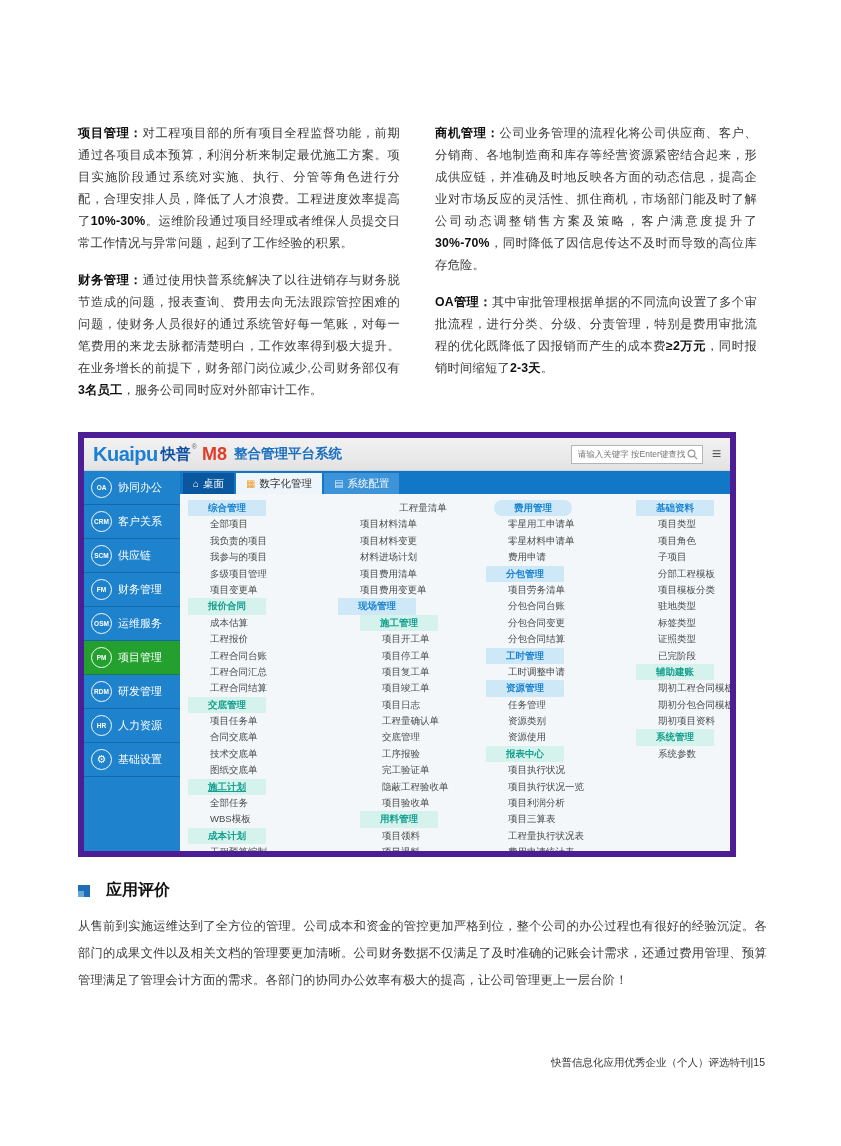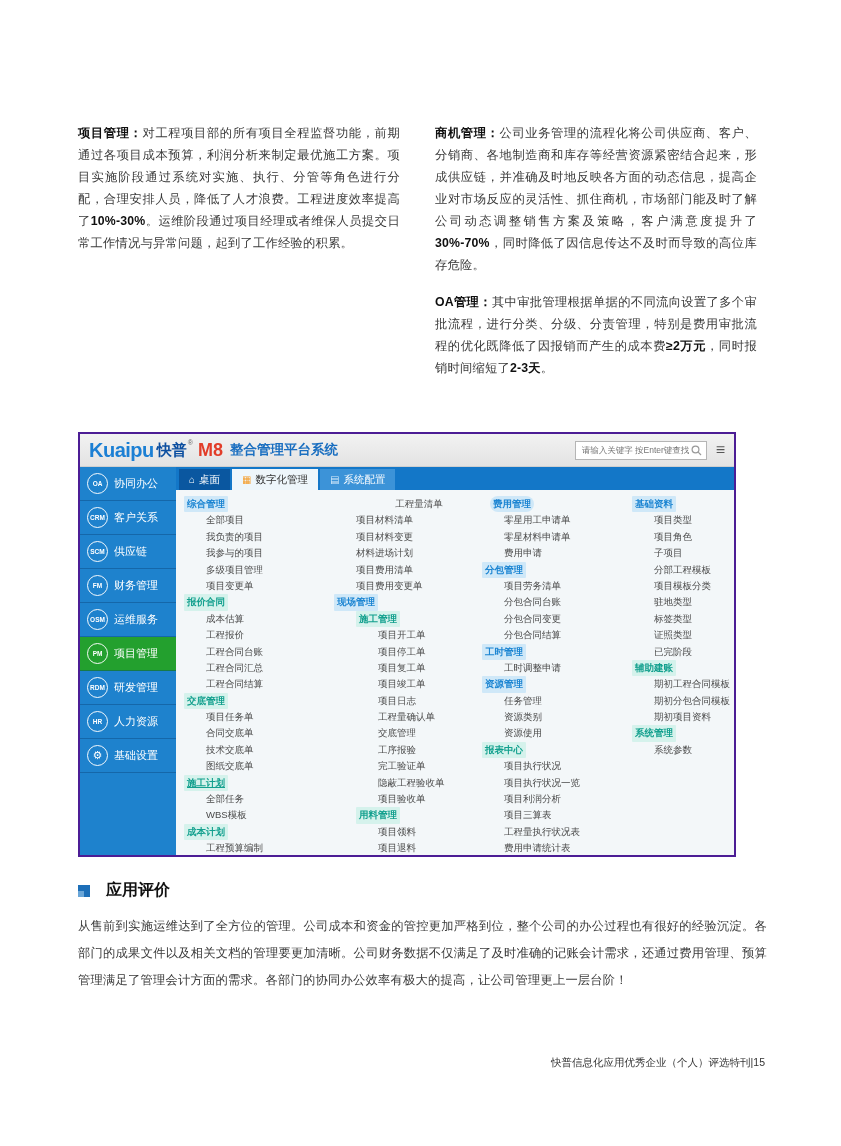--- a/index.html
+++ b/index.html
@@ -11,21 +11,21 @@
   }
   
   .articles { position:absolute; top:122px; left:78px; width:689px; display:flex; gap:35px; }
   .acol { width:322px; }
   .article { margin:0; text-align:justify; font-size:12.3px; line-height:22px; color:#3a3a3a; letter-spacing:.2px; }
   .article + .article { margin-top:15px; }
   .article b { color:#0f0f0f; }
   .lead { color:#0f0f0f; }
   
   .app { position:absolute; top:432px; left:78px; width:658px; height:425px;
-         border:2px solid #4c1d95; background:#fff; display:flex; flex-direction:column; }
+         border:6px solid #4c1d95; background:#fff; display:flex; flex-direction:column; }
   .app-header { flex:0 0 33px; background:linear-gradient(#f2f2f2,#e3e3e3); border-bottom:1px solid #cfcfcf;
                 display:flex; align-items:center; padding:0 9px; }
   .logo-brand { font-size:20px; font-weight:bold; color:#1b7fd4; letter-spacing:-.5px; }
   .logo-cn { font-size:15px; font-weight:bold; color:#0d4fa0; margin-left:3px; }
   .logo-reg { font-size:7px; color:#666; align-self:flex-start; margin:5px 2px 0 1px; }
   .logo-product { font-size:18px; font-weight:bold; color:#e23c28; margin-left:3px; }
   .logo-sub { font-size:13.5px; font-weight:bold; color:#1b6fc0; margin-left:7px; }
   .search { margin-left:auto; display:flex; align-items:center; background:#fff; border:1px solid #b5b5b5;
             height:19px; width:132px; padding:0 4px; }
   .search input { border:none; outline:none; flex:1; min-width:0; font-size:8.5px; color:#666; background:transparent;
@@ -49,41 +49,42 @@
          color:#fff; cursor:pointer; white-space:nowrap; }
   .tab.dark { background:#0a57a0; }
   .tab.normal { background:#3c93d8; }
   .tab.active { background:#eef6fb; color:#333; }
   .tab-icon { font-size:10px; line-height:1; }
   .content { flex:1; background:#f3f7f9; display:grid; grid-template-columns:150px 148px 150px 1fr;
              padding:6px 0 0 8px; align-content:start; overflow:hidden; }
   .menu-col { display:flex; flex-direction:column; }
   .mrow { height:16.4px; line-height:16.4px; font-size:9.5px; white-space:nowrap; }
   .mi { color:#4a4a4a; cursor:pointer; }
-  .mh { font-weight:bold; width:max-content; padding:0 3px; border-radius:1px; }
+  .mh { font-weight:bold; width:max-content; padding:0 20px; border-radius:1px; }
   .hb { color:#1c85d2; background:#cfe8f8; }
   .ht { color:#13a08e; background:#d5f2ec; }
   
   .review-head { position:absolute; top:880px; left:78px; display:flex; align-items:center; gap:16px; }
   .bullet { width:12px; height:12px; background:#1d6fb8; position:relative; }
   .bullet::after { content:""; position:absolute; left:-0px; bottom:-0px; width:6px; height:6px; background:#6aa6d8; }
   .review-title { font-size:16px; font-weight:bold; color:#111; }
   .review-body { position:absolute; top:913px; left:78px; width:689px; margin:0;
                  font-size:12.3px; line-height:27px; text-align:justify; color:#3a3a3a; letter-spacing:.2px; }
   
   .footer { position:absolute; top:1056px; right:76px; font-size:10.5px; color:#333; }
 </style>
 </head>
 <body>
 
 <div class="page">
 
   <div class="articles">
     <div class="acol">
         <p class="article"><b class="lead">项目管理：</b><span>对工程项目部的所有项目全程监督功能，前期通过各项目成本预算，利润分析来制定最优施工方案。项目实施阶段通过系统对实施、执行、分管等角色进行分配，合理安排人员，降低了人才浪费。工程进度效率提高了</span><b>10%-30%</b><span>。运维阶段通过项目经理或者维保人员提交日常工作情况与异常问题，起到了工作经验的积累。</span></p>
+        <p class="article"><b class="lead">财务管理：</b><span>通过使用快普系统解决了以往进销存与财务脱节造成的问题，报表查询、费用去向无法跟踪管控困难的问题，使财务人员很好的通过系统管好每一笔账，对每一笔费用的来龙去脉都清楚明白，工作效率得到极大提升。在业务增长的前提下，财务部门岗位减少,公司财务部仅有</span><b>3名员工</b><span>，服务公司同时应对外部审计工作。</span></p>
       </div>
     <div class="acol">
         <p class="article"><b class="lead">商机管理：</b><span>公司业务管理的流程化将公司供应商、客户、分销商、各地制造商和库存等经营资源紧密结合起来，形成供应链，并准确及时地反映各方面的动态信息，提高企业对市场反应的灵活性、抓住商机，市场部门能及时了解公司动态调整销售方案及策略，客户满意度提升了</span><b>30%-70%</b><span>，同时降低了因信息传达不及时而导致的高位库存危险。</span></p>
         <p class="article"><b class="lead">OA管理：</b><span>其中审批管理根据单据的不同流向设置了多个审批流程，进行分类、分级、分责管理，特别是费用审批流程的优化既降低了因报销而产生的成本费</span><b>≥2万元</b><span>，同时报销时间缩短了</span><b>2-3天</b><span>。</span></p>
       </div>
   </div>
 
   <div class="app">
     <div class="app-header">
       <span class="logo-brand">Kuaipu</span>

